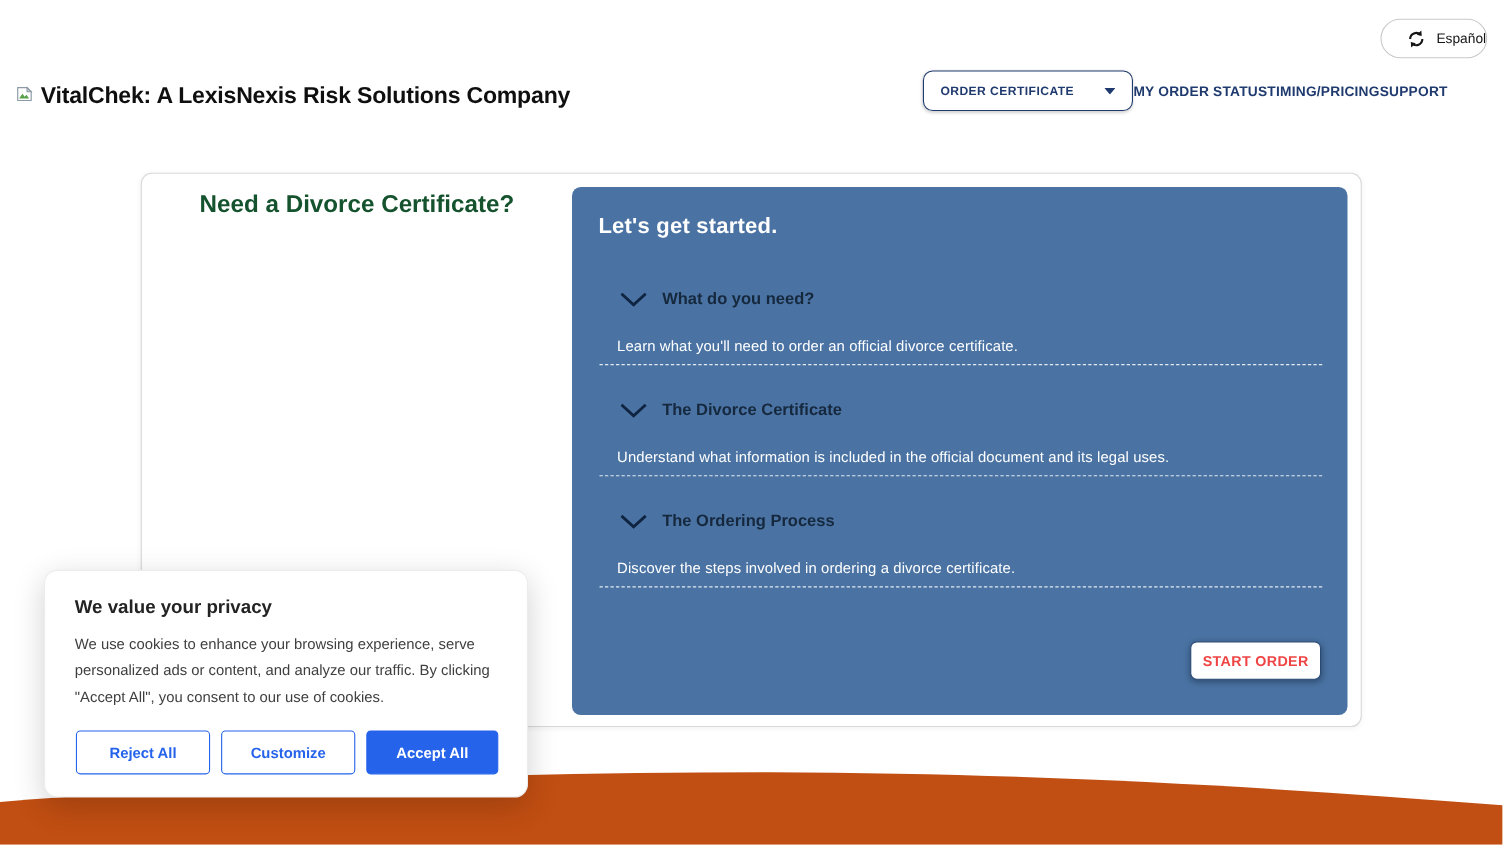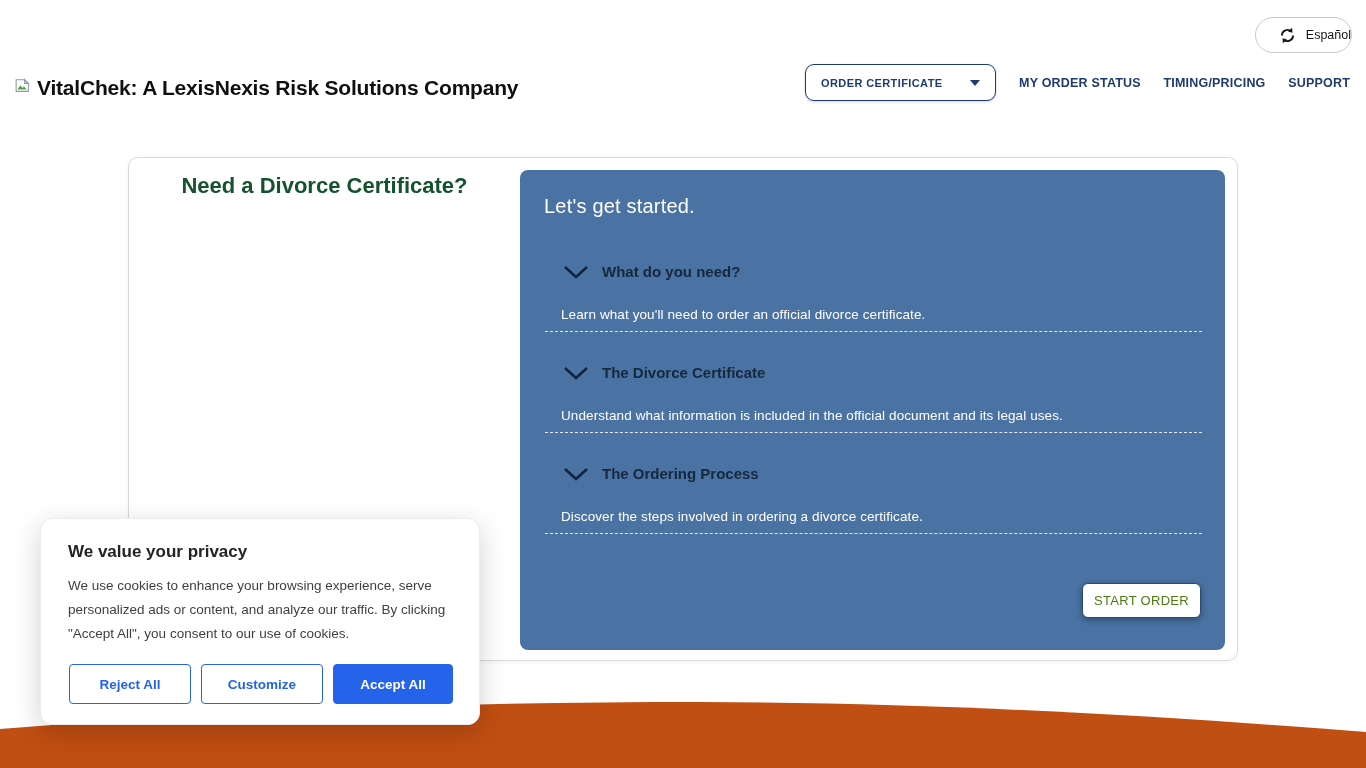--- a/index.html
+++ b/index.html
@@ -24,21 +24,21 @@
     display:flex; align-items:flex-start; gap:6px; cursor:pointer;
   }
   .logo .alt-text {
     font-size:21px; font-weight:700; color:#0f0f0f; letter-spacing:-0.2px;
     line-height:28px;
   }
   .logo svg { margin-top:3px; }
 
   .nav {
     position:absolute; top:64px; left:805px; right:16px; height:37px;
-    display:flex; align-items:center; justify-content:space-between;
+    display:flex; align-items:center; justify-content:center;
   }
   .order-btn {
     height:37px; padding:0 15px; background:#fff;
     border:1.5px solid #1f3a6e; border-radius:9px;
     display:flex; align-items:center; gap:28px;
     color:#1f3a6e; font-size:11px; font-weight:700; letter-spacing:0.4px;
     box-shadow:0 1px 3px rgba(0,0,0,0.18); cursor:pointer;
   }
   .nav-link {
     color:#1f3a6e; font-size:12.5px; font-weight:700; letter-spacing:0.2px;
@@ -53,38 +53,38 @@
   }
   .card-title {
     position:absolute; top:15px; left:0; width:391px; text-align:center;
     font-size:22px; font-weight:600; color:#14532d;
   }
   .panel {
     position:absolute; left:391px; top:12px; right:12px; bottom:10px;
     background:#4a73a3; border-radius:8px;
   }
   .panel-heading {
-    margin:22px 3px 0 24px; color:#fff; font-size:20px; font-weight:400;
+    margin:22px 3px 0 24px; color:#fff; font-size:20px; font-weight:700;
     line-height:28px; letter-spacing:0.2px;
   }
   .sections { margin:42px 23px 0 25px; }
   .sec + .sec { margin-top:31px; }
   .sec-head {
     display:flex; align-items:center; gap:13px; padding-left:18px;
     height:20px; cursor:pointer;
   }
   .sec-title { font-size:15px; font-weight:700; color:#15283d; line-height:20px; }
   .sec-desc {
     margin-top:24px; padding-left:16px; color:#ffffff; font-size:13.5px;
     line-height:17px; letter-spacing:0.1px;
   }
   .sec-divider { margin-top:8px; border-bottom:1.5px dashed rgba(255,255,255,0.85); }
   .start-btn {
     position:absolute; right:24px; bottom:32px; width:119px; height:35px;
-    background:#fff; color:#4d7c0f; font-size:13px; font-weight:400;
+    background:#fff; color:#ef4444; font-size:13px; font-weight:700;
     letter-spacing:0.3px; border:1px solid #2a4a76; border-radius:6px;
     box-shadow:0 2px 6px rgba(10,25,45,0.45); cursor:pointer;
     font-family:"Liberation Sans", sans-serif;
   }
 
   
   .cookie {
     position:absolute; left:40px; top:518px; width:440px; height:207px;
     background:#fff; border:1px solid #ececec; border-radius:12px;
     box-shadow:0 8px 28px rgba(0,0,0,0.18); z-index:6;

